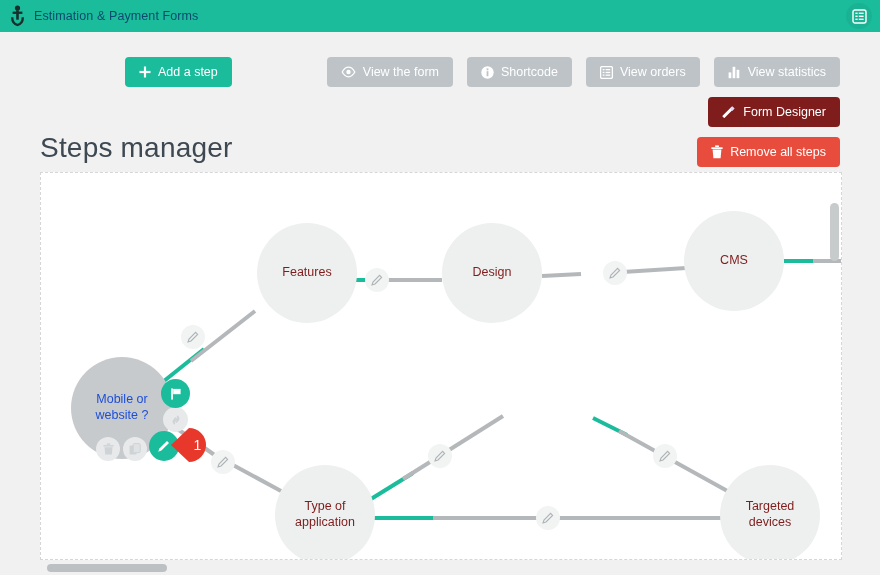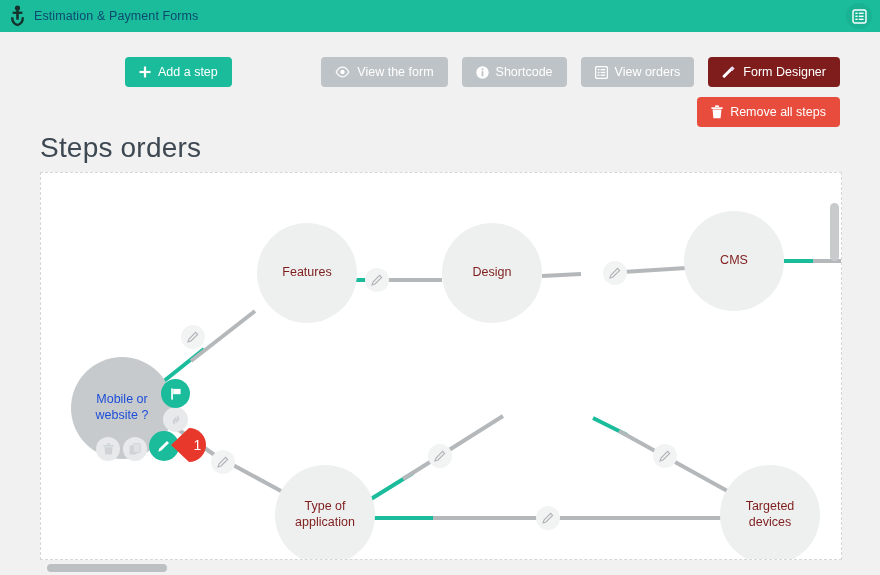--- a/index.html
+++ b/index.html
@@ -199,20 +199,30 @@
           <rect x="2.7" y="5.8" width="1.8" height="1.3" fill="#fff"></rect>
           <rect x="2.7" y="8.5" width="1.8" height="1.3" fill="#fff"></rect>
           <rect x="5.6" y="3" width="4.6" height="1.3" fill="#fff"></rect>
           <rect x="5.6" y="5.8" width="4.6" height="1.3" fill="#fff"></rect>
           <rect x="5.6" y="8.5" width="4.6" height="1.3" fill="#fff"></rect>
         </svg>
       </span>
       <span>View orders</span>
     </button>
 
+    <button class="btn btn-grey">
+      <span class="ic">
+        <svg width="13" height="13" viewBox="0 0 13 13" aria-hidden="true">
+          <rect x="0.6" y="6.4" width="2.7" height="5.8" fill="#fff"></rect>
+          <rect x="4.6" y="0.8" width="2.7" height="11.4" fill="#fff"></rect>
+          <rect x="8.6" y="3.8" width="2.7" height="8.4" fill="#fff"></rect>
+        </svg>
+      </span>
+      <span>View statistics</span>
+    </button>
 
     <button class="btn btn-purple">
       <span class="ic">
         <svg width="14" height="14" viewBox="0 0 14 14" aria-hidden="true">
           <rect x="-1" y="5.4" width="13.6" height="3" rx="0.6" fill="#fff" transform="rotate(-45 6.5 6.9)"></rect>
           <rect x="8.6" y="2" width="3.4" height="3.2" fill="#e8d7f0" transform="rotate(-45 10.3 3.6)"></rect>
         </svg>
       </span>
       <span>Form Designer</span>
     </button>
@@ -224,21 +234,21 @@
             <rect x="0.4" y="2.3" width="11.2" height="1.7" fill="#fff"></rect>
             <rect x="4.1" y="0.4" width="3.8" height="1.6" fill="#fff"></rect>
             <path d="M1.6 4.6 h8.8 l-0.8 8.6 h-7.2 Z" fill="#fff"></path>
           </svg>
         </span>
         <span>Remove all steps</span>
       </button>
     </div>
   </div>
 
-  <div class="page-title">Steps orders</div>
+  <div class="page-title">Steps manager</div>
 
   <div class="canvas-panel">
     <div class="canvas-inner">
 
       <svg class="canvas-svg" width="800" height="386" aria-hidden="true">
 
         <line x1="118" y1="212" x2="163" y2="176" stroke="#1abc9c" stroke-width="4"></line>
         <line x1="150" y1="188" x2="214" y2="138" stroke="#b5b8ba" stroke-width="4"></line>
 
         <line x1="308" y1="107" x2="350" y2="107" stroke="#1abc9c" stroke-width="4"></line>

